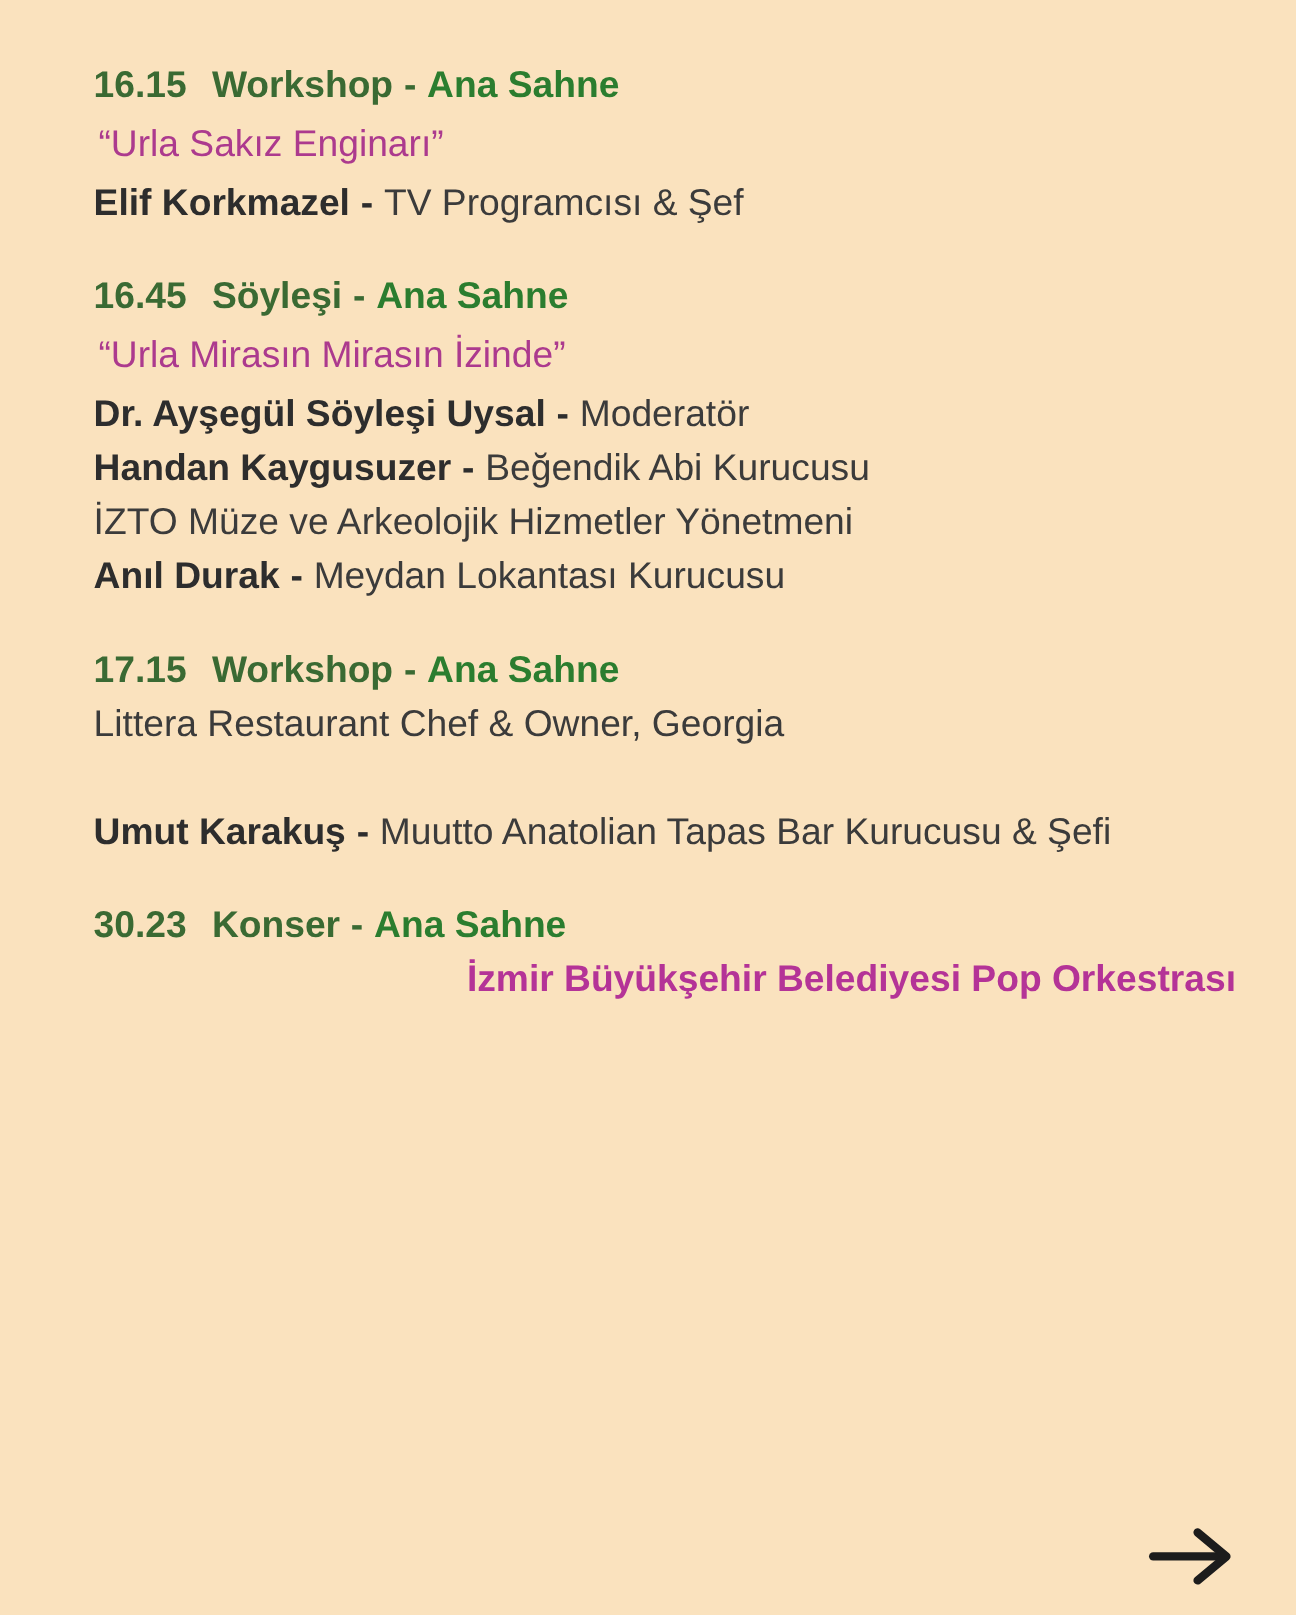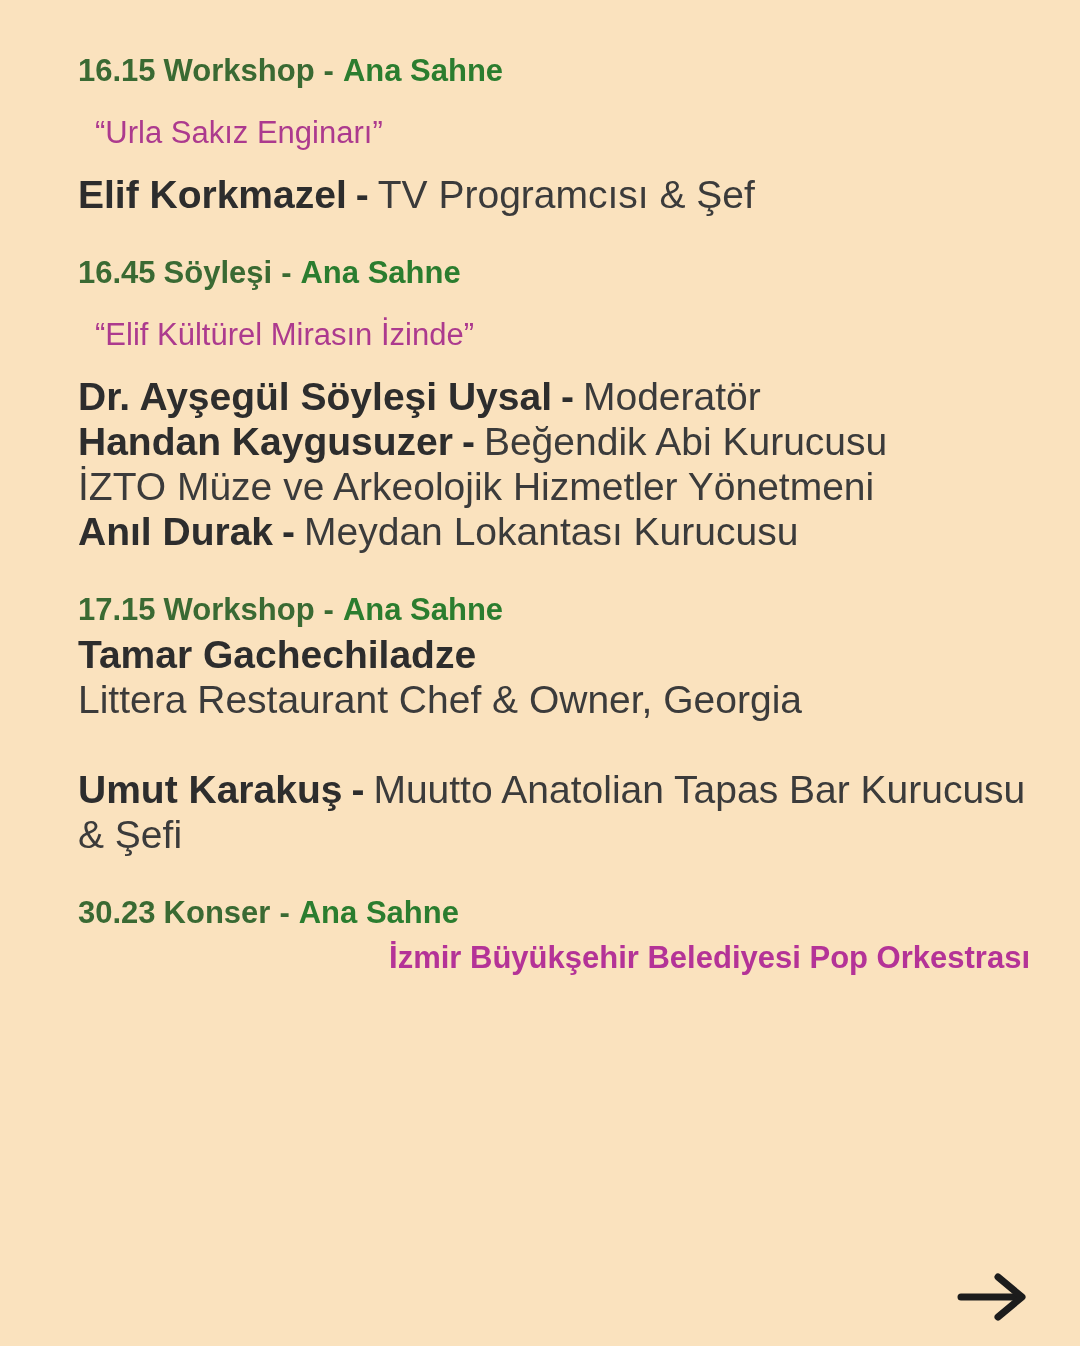--- a/index.html
+++ b/index.html
@@ -33,42 +33,42 @@
   .event + .event { margin-top: 33px; }
   .event:nth-of-type(4) { margin-top: 45px; }
 
   .event-header {
     margin: 0;
     font-size: 31px;
     line-height: 45px;
     font-weight: 700;
     color: var(--time-green);
   }
-  .event-header .time { margin-right: 8px; }
+  .event-header .time { margin-right: 21px; }
   .event-header .hsep { margin: 0 9px; color: var(--time-green); }
   .event-header .stage { color: var(--stage-green); }
 
   .title-line {
-    margin: 17px;
+    margin: 4px;
     font-size: 31px;
     line-height: 45px;
     font-weight: 400;
     color: var(--title-magenta);
   }
   .performer-line {
     margin: 0;
     font-size: 31px;
     line-height: 45px;
     font-weight: 700;
     color: var(--performer-magenta);
     text-align: right;
   }
   .speaker-line {
     margin: 0;
-    font-size: 39px;
+    font-size: 31px;
     line-height: 45px;
     font-weight: 400;
     color: var(--role-color);
   }
   .speaker-line .name {
     font-weight: 700;
     color: var(--name-color);
   }
   .speaker-line .nsep {
     font-weight: 700;
@@ -95,29 +95,28 @@
 
 <div class="page">
   <main class="schedule">
       <section class="event">
         <h2 class="event-header"><span class="time">16.15</span><span class="type">Workshop</span><span class="hsep">-</span><span class="stage">Ana Sahne</span></h2>
         <p class="title-line">“Urla Sakız Enginarı”</p>
         <p class="speaker-line"><span class="name">Elif Korkmazel</span><span class="nsep">-</span><span class="role">TV Programcısı &amp; Şef</span></p>
       </section>
       <section class="event">
         <h2 class="event-header"><span class="time">16.45</span><span class="type">Söyleşi</span><span class="hsep">-</span><span class="stage">Ana Sahne</span></h2>
-        <p class="title-line">“Elif Kültürel Mirasın İzinde”</p>
+        <p class="title-line">“Urla Mirasın Mirasın İzinde”</p>
         <p class="speaker-line"><span class="name">Dr. Ayşegül Söyleşi Uysal</span><span class="nsep">-</span><span class="role">Moderatör</span></p>
         <p class="speaker-line"><span class="name">Handan Kaygusuzer</span><span class="nsep">-</span><span class="role">Beğendik Abi Kurucusu</span></p>
         <p class="speaker-line"><span class="role">İZTO Müze ve Arkeolojik Hizmetler Yönetmeni</span></p>
         <p class="speaker-line"><span class="name">Anıl Durak</span><span class="nsep">-</span><span class="role">Meydan Lokantası Kurucusu</span></p>
       </section>
       <section class="event">
         <h2 class="event-header"><span class="time">17.15</span><span class="type">Workshop</span><span class="hsep">-</span><span class="stage">Ana Sahne</span></h2>
-        <p class="speaker-line"><span class="name">Tamar Gachechiladze</span></p>
         <p class="speaker-line"><span class="role">Littera Restaurant Chef &amp; Owner, Georgia</span></p>
       </section>
       <section class="event">
         <p class="speaker-line"><span class="name">Umut Karakuş</span><span class="nsep">-</span><span class="role">Muutto Anatolian Tapas Bar Kurucusu &amp; Şefi</span></p>
       </section>
       <section class="event">
         <h2 class="event-header"><span class="time">30.23</span><span class="type">Konser</span><span class="hsep">-</span><span class="stage">Ana Sahne</span></h2>
         <p class="performer-line">İzmir Büyükşehir Belediyesi Pop Orkestrası</p>
       </section>
     </main>

